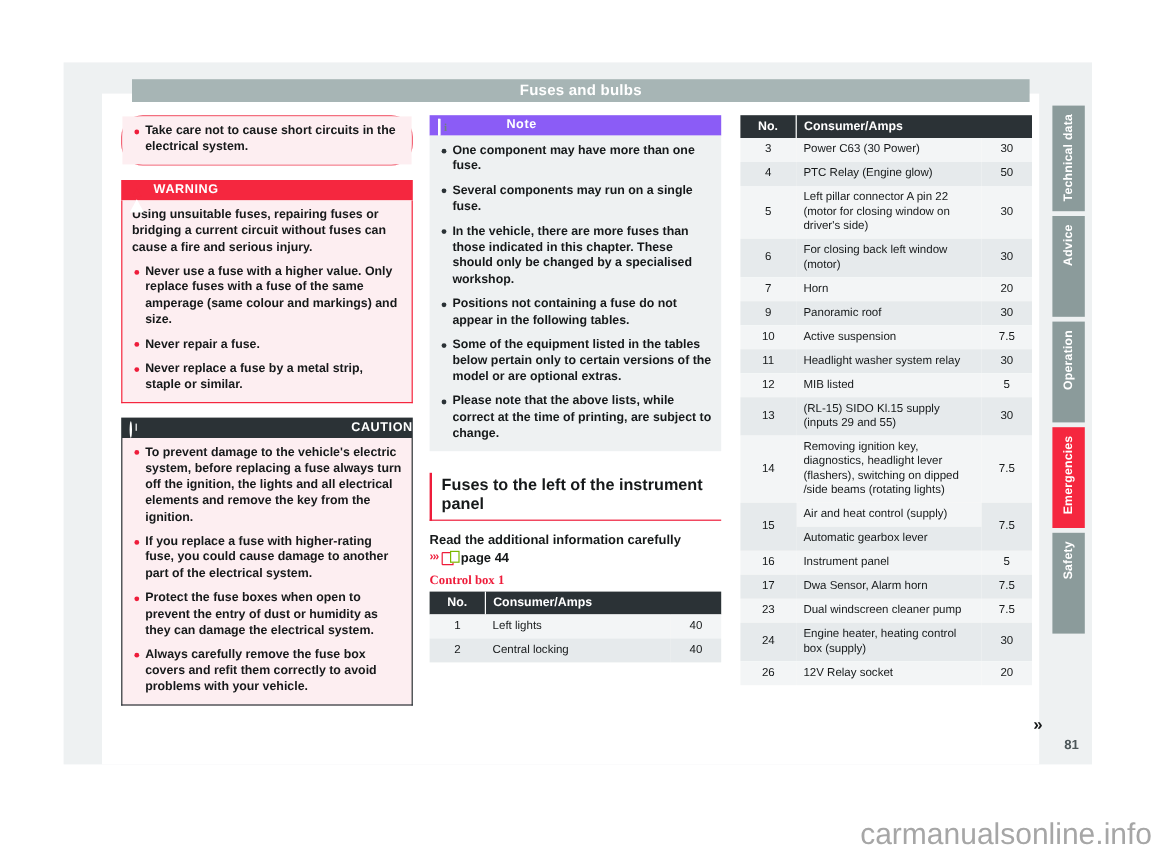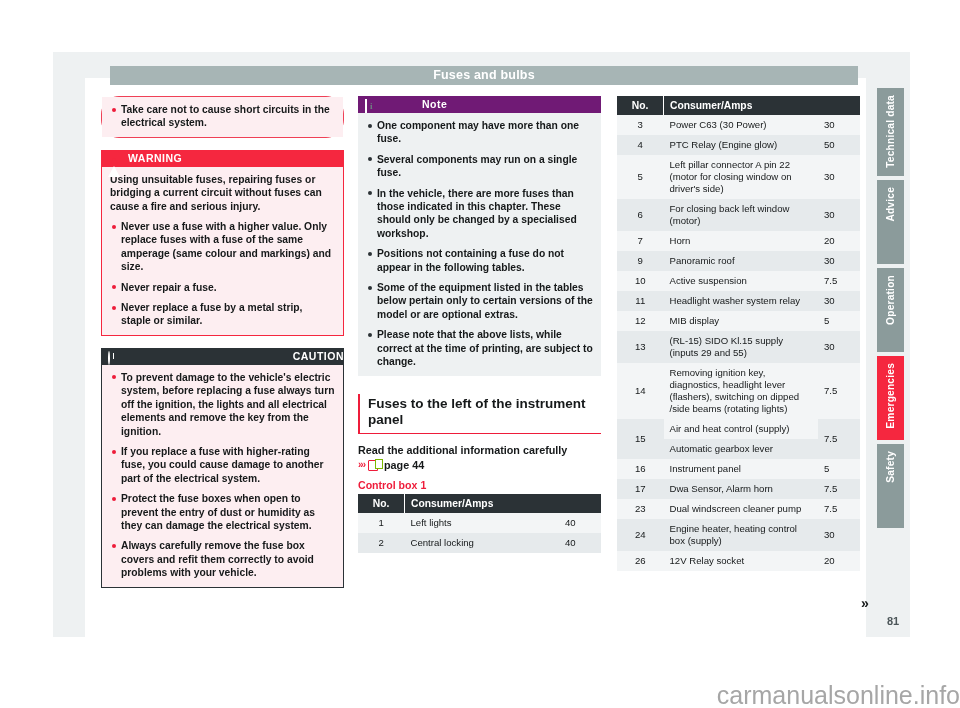--- a/index.html
+++ b/index.html
@@ -44,21 +44,21 @@
 
   .box-pink{border:1px solid #ef4056;background:#fdeef1;}
   .box-pink .box-body{background:#fdeef1;}
 
   .box-warn .box-hd{background:#f5273f;}
   .box-warn .box-body{background:#fdeef1;border:1px solid #f5273f;border-top:none;}
 
   .box-caution .box-hd{background:#2b3236;justify-content:space-between;}
   .box-caution .box-body{background:#fdeef1;border:1px solid #2b3236;border-top:none;}
 
-  .box-note .box-hd{background:#701a75;gap:44px;}
+  .box-note .box-hd{background:#8b5cf6;gap:44px;}
   .box-note .box-body{background:#eef1f2;}
 
   .bul{position:relative;padding-left:11px;margin-bottom:7px;}
   .bul:last-child{margin-bottom:0;}
   .bul::before{
     content:"";position:absolute;left:2px;top:4.6px;
     width:4px;height:4px;border-radius:50%;background:#ee1c3a;
   }
   .box-note .bul::before{background:#2b3236;}
   .box-caution .bul::before{background:#ee1c3a;}
@@ -114,36 +114,36 @@
   }
   .bookico .bk-g{
     position:absolute;left:7px;top:0px;width:6px;height:8px;
     border:1.6px solid #7ab800;background:#fff;
   }
   .refpage{font-size:10.8px;font-weight:bold;color:#16191a;}
   .para{
     font-size:11px;color:#16191a;line-height:14.5px;margin-bottom:10px;
   }
   .subhd{
-    font-size:10.6px;font-weight:bold;color:#ee1c3a;margin-bottom:3px;
+    font-size:10.6px;font-weight:bold;color:#ee1c3a;margin-bottom:3px;font-family:Liberation Serif, serif;
   }
 
   
   table.fz{border-collapse:collapse;width:100%;}
   table.fz th{
     background:#2b3236;color:#ffffff;font-size:10.3px;font-weight:bold;
     text-align:left;padding:4px 6px;
   }
   table.fz th.no{text-align:center;width:34px;border-right:1.5px solid #ffffff;}
   table.fz td{
     font-size:9.6px;color:#16191a;padding:4px 6px;vertical-align:middle;
     line-height:12px;
   }
   table.fz td.no{text-align:center;width:34px;}
-  table.fz td.amp{width:30px;}
+  table.fz td.amp{text-align:center;width:30px;}
   table.fz tr.r0 td{background:#e6eaec;}
   table.fz tr.r1 td{background:#f3f5f6;}
   table.fz td.sub-a{background:#f3f5f6 !important;}
   table.fz td.sub-b{background:#e6eaec !important;}
 
   
   .rail{position:absolute;left:877px;top:88px;width:27px;}
   .tab{
     width:27px;background:#8b9b9b;color:#ffffff;margin-bottom:4px;
     position:relative;
@@ -316,21 +316,21 @@
         <td>Active suspension</td>
         <td class="amp">7.5</td>
       </tr>
       <tr class="r0">
         <td class="no">11</td>
         <td>Headlight washer system relay</td>
         <td class="amp">30</td>
       </tr>
       <tr class="r1">
         <td class="no">12</td>
-        <td>MIB display</td>
+        <td>MIB listed</td>
         <td class="amp">5</td>
       </tr>
       <tr class="r0">
         <td class="no">13</td>
         <td>(RL-15) SIDO Kl.15 supply (inputs 29 and 55)</td>
         <td class="amp">30</td>
       </tr>
       <tr class="r1">
         <td class="no">14</td>
         <td>Removing ignition key, diagnostics, headlight lever (flashers), switching on dipped /side beams (rotating lights)</td>

